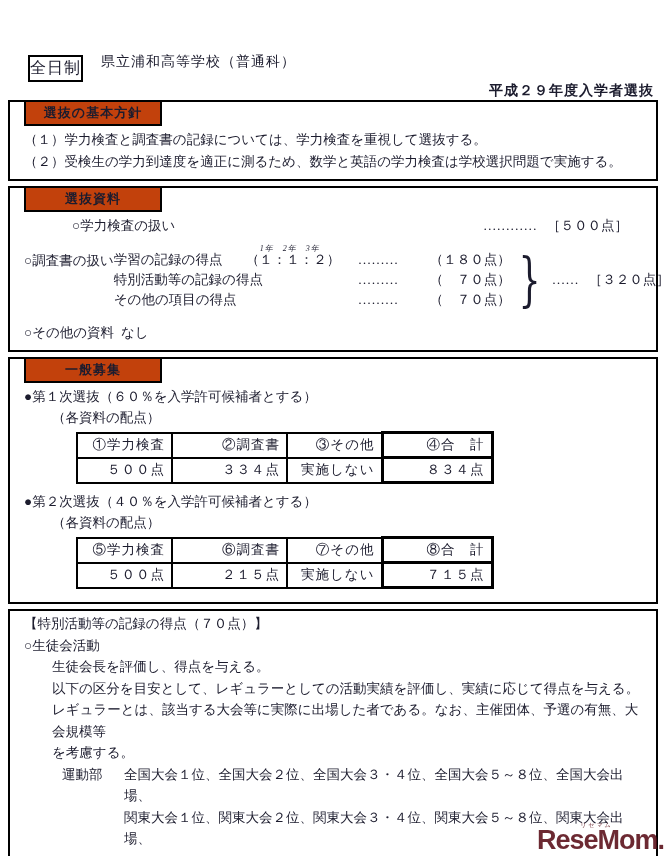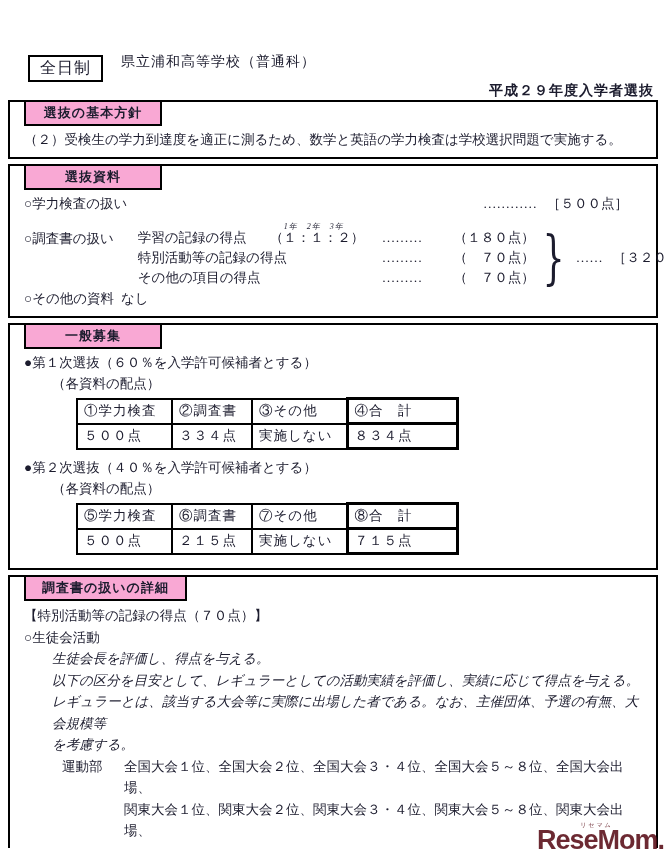--- a/index.html
+++ b/index.html
@@ -8,21 +8,21 @@
     position:relative;
     background:#ffffff;
     color:#1c1c2e;
     font-family:"Liberation Serif","DejaVu Serif",serif;
     font-size:13.5px;
   }
   .doc-header { padding:46px 10px 0 28px; }
   .title-row { display:flex; align-items:center; height:32px; }
   .fulltime-box {
     border:2px solid #000;
-    padding:1px 10px;
+    padding:1px 0;
     font-size:16px;
     letter-spacing:1px;
     white-space:nowrap;
     margin-top:12px;
   }
   .school-name { margin-left:18px; font-size:14px; letter-spacing:1px; }
   .year-label {
     text-align:right;
     font-family:"Liberation Sans","DejaVu Sans",sans-serif;
     font-weight:bold;
@@ -33,76 +33,76 @@
   }
   .section {
     border:2px solid #000;
     margin:0 8px 5px 8px;
     background:#fff;
   }
   .tab {
     display:inline-block;
     position:relative;
     top:-2px;
-    background:#f9a8d4;
+    background:#c2410c;
     border:2px solid #000;
     margin-left:14px;
     padding:2px 16px 2px 16px;
     font-family:"Liberation Sans","DejaVu Sans",sans-serif;
     font-weight:bold;
     font-size:13px;
     min-width:138px;
     text-align:center;
     letter-spacing:1px;
   }
   .content { padding:1px 14px 6px 14px; line-height:22px; }
 
   
-  .row-flex { display:flex; justify-content:space-between; padding-right:14px; }
+  .row-flex { display:flex; justify-content:space-between; padding-right:14px;margin-left:48px; }
   .dots-pts { display:flex; gap:10px; white-space:nowrap; }
   .chosasho { display:flex; margin-top:13px; }
   .c-label { width:97px; white-space:nowrap; }
   .crow { display:flex; line-height:20px; white-space:nowrap; }
-  .crow .name { width:132px;margin-left:24px; }
+  .crow .name { width:132px; }
   .crow .ratio { width:112px; position:relative; }
   .crow .dots { width:72px; }
   .years-small {
     position:absolute; top:-11px; left:14px;
     font-size:8px; letter-spacing:1px; white-space:nowrap;font-style:italic;
   }
   .brace-wrap { display:flex; align-items:center; }
   .brace {
     font-family:"DejaVu Serif",serif;
     font-size:58px; line-height:58px; font-weight:normal;
     transform:scaleX(0.6);
     display:inline-block;
   }
   .brace-right { display:flex; gap:10px; margin-left:4px; white-space:nowrap; }
-  .row-other { display:flex; margin-top:0; }
+  .row-other { display:flex; margin-top:12px; }
 
   
   .sel-sub { padding-left:28px; line-height:20px; }
   .score-table { border-collapse:collapse; margin:3px 0 7px 52px; }
   .score-table th, .score-table td {
     border:2px solid #000;
     font-weight:normal;
-    text-align:left;
+    text-align:right;
     font-size:13.5px;
     height:24px;
     letter-spacing:1px;
     padding:0 6px;
   }
   .score-table .c1 { width:95px; }
-  .score-table .c2 { width:80px;border-radius:11px; }
+  .score-table .c2 { width:115px;border-radius:11px; }
   .score-table .c3 { width:95px; }
   .score-table .tot { width:110px; border-width:3px; }
 
   
   .d-content { padding:2px 14px 6px 14px; line-height:21.5px; }
-  .ind { padding-left:28px;font-style:italic; }
+  .ind { padding-left:28px; }
   .club-row { display:flex; padding-left:38px; }
   .club-label { width:62px; flex:none; }
   .club-lines { flex:1; }
 
   .watermark {
     position:absolute;
     right:2px; bottom:4px;
     text-align:center;
     color:rgba(92,18,28,0.9);
     font-family:"Liberation Sans","DejaVu Sans",sans-serif;
@@ -120,20 +120,21 @@
     <div class="title-row">
       <span class="fulltime-box">全日制</span>
       <span class="school-name">県立浦和高等学校（普通科）</span>
     </div>
     <div class="year-label">平成２９年度入学者選抜</div>
   </div>
 
   <div class="section">
     <div class="tab">選抜の基本方針</div>
     <div class="content">
+      <div>（１）学力検査と調査書の記録については、学力検査を重視して選抜する。</div>
       <div>（２）受検生の学力到達度を適正に測るため、数学と英語の学力検査は学校選択問題で実施する。</div>
     </div>
   </div>
 
   <div class="section">
     <div class="tab">選抜資料</div>
     <div class="content">
       <div class="row-flex">
         <span>○学力検査の扱い</span>
         <span class="dots-pts">
@@ -217,21 +218,20 @@
           <td class="c2">２１５点</td>
           <td class="c3">実施しない</td>
           <td class="tot">７１５点</td>
         </tr>
       </tbody>
         </table>
     </div>
   </div>
 
   <div class="section" style="border-bottom:none;">
-    <div class="tab">調査書の扱いの詳細</div>
     <div class="d-content">
       <div>【特別活動等の記録の得点（７０点）】</div>
       <div>○生徒会活動</div>
       <div class="ind">生徒会長を評価し、得点を与える。</div>
       <div class="ind">以下の区分を目安として、レギュラーとしての活動実績を評価し、実績に応じて得点を与える。</div>
       <div class="ind">レギュラーとは、該当する大会等に実際に出場した者である。なお、主催団体、予選の有無、大会規模等</div>
       <div class="ind">を考慮する。</div>
       <div class="club-row">
         <span class="club-label">運動部</span>
         <div class="club-lines">

